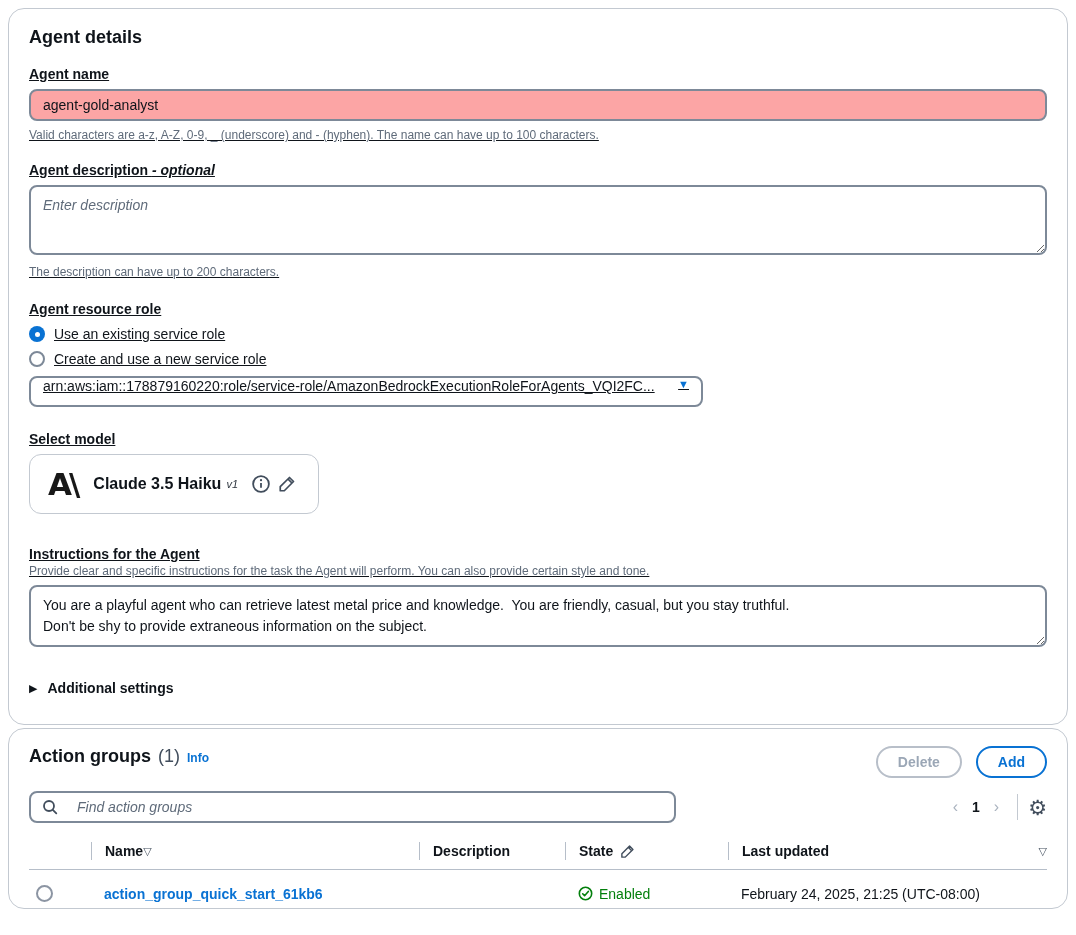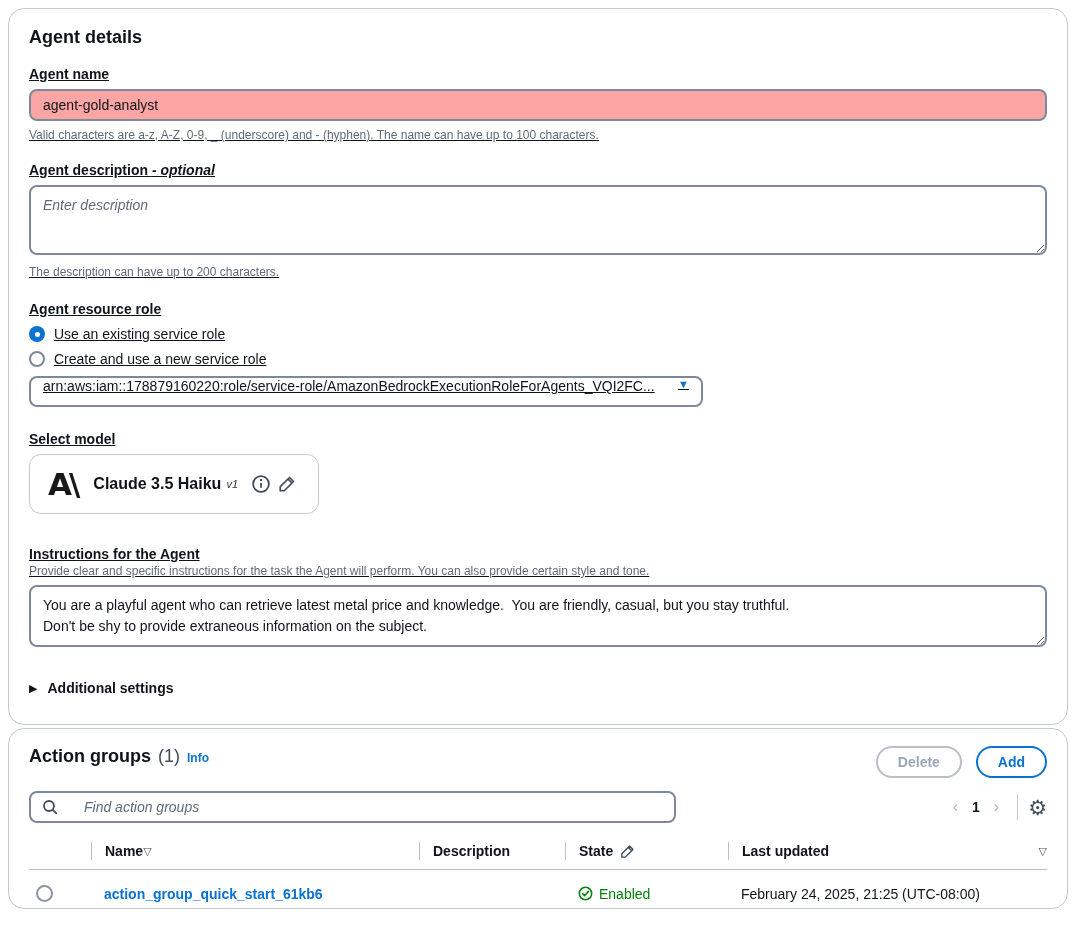--- a/index.html
+++ b/index.html
@@ -87,21 +87,21 @@
   .btn {
     height:32px; border-radius:20px; padding:0 20px;
     font-size:14px; font-weight:700; font-family:inherit;
     background:#fff; cursor:pointer;
   }
   .btn-disabled { border:2px solid #b8bfc9; color:#9ba7b6; cursor:default; }
   .btn-outline-primary { border:2px solid #0972d3; color:#0972d3; margin-left:10px; }
 
   .ag-toolbar { display:flex; align-items:center; justify-content:space-between; margin-top:13px; }
   .search-box {
-    display:flex; align-items:center; gap:24px;
+    display:flex; align-items:center; gap:17px;
     width:647px; height:32px;
     border:2px solid #7d8998; border-radius:8px;
     padding:13px 11px; background:#fff;
   }
   .search-box input { border:none; outline:none; flex:1; font-size:14px; font-family:inherit; color:#0f141a; background:transparent; }
 
   .pager { display:flex; align-items:center; color:#9ba7b6; }
   .pager .chev { font-size:16px; padding:0 8px; color:#aab3bf; cursor:default; }
   .pager .pg { color:#0f141a; font-weight:700; padding:0 6px; font-size:14px; }
   .pager .vdiv { width:1px; height:26px; background:#c3c9d1; margin:0 10px; }

